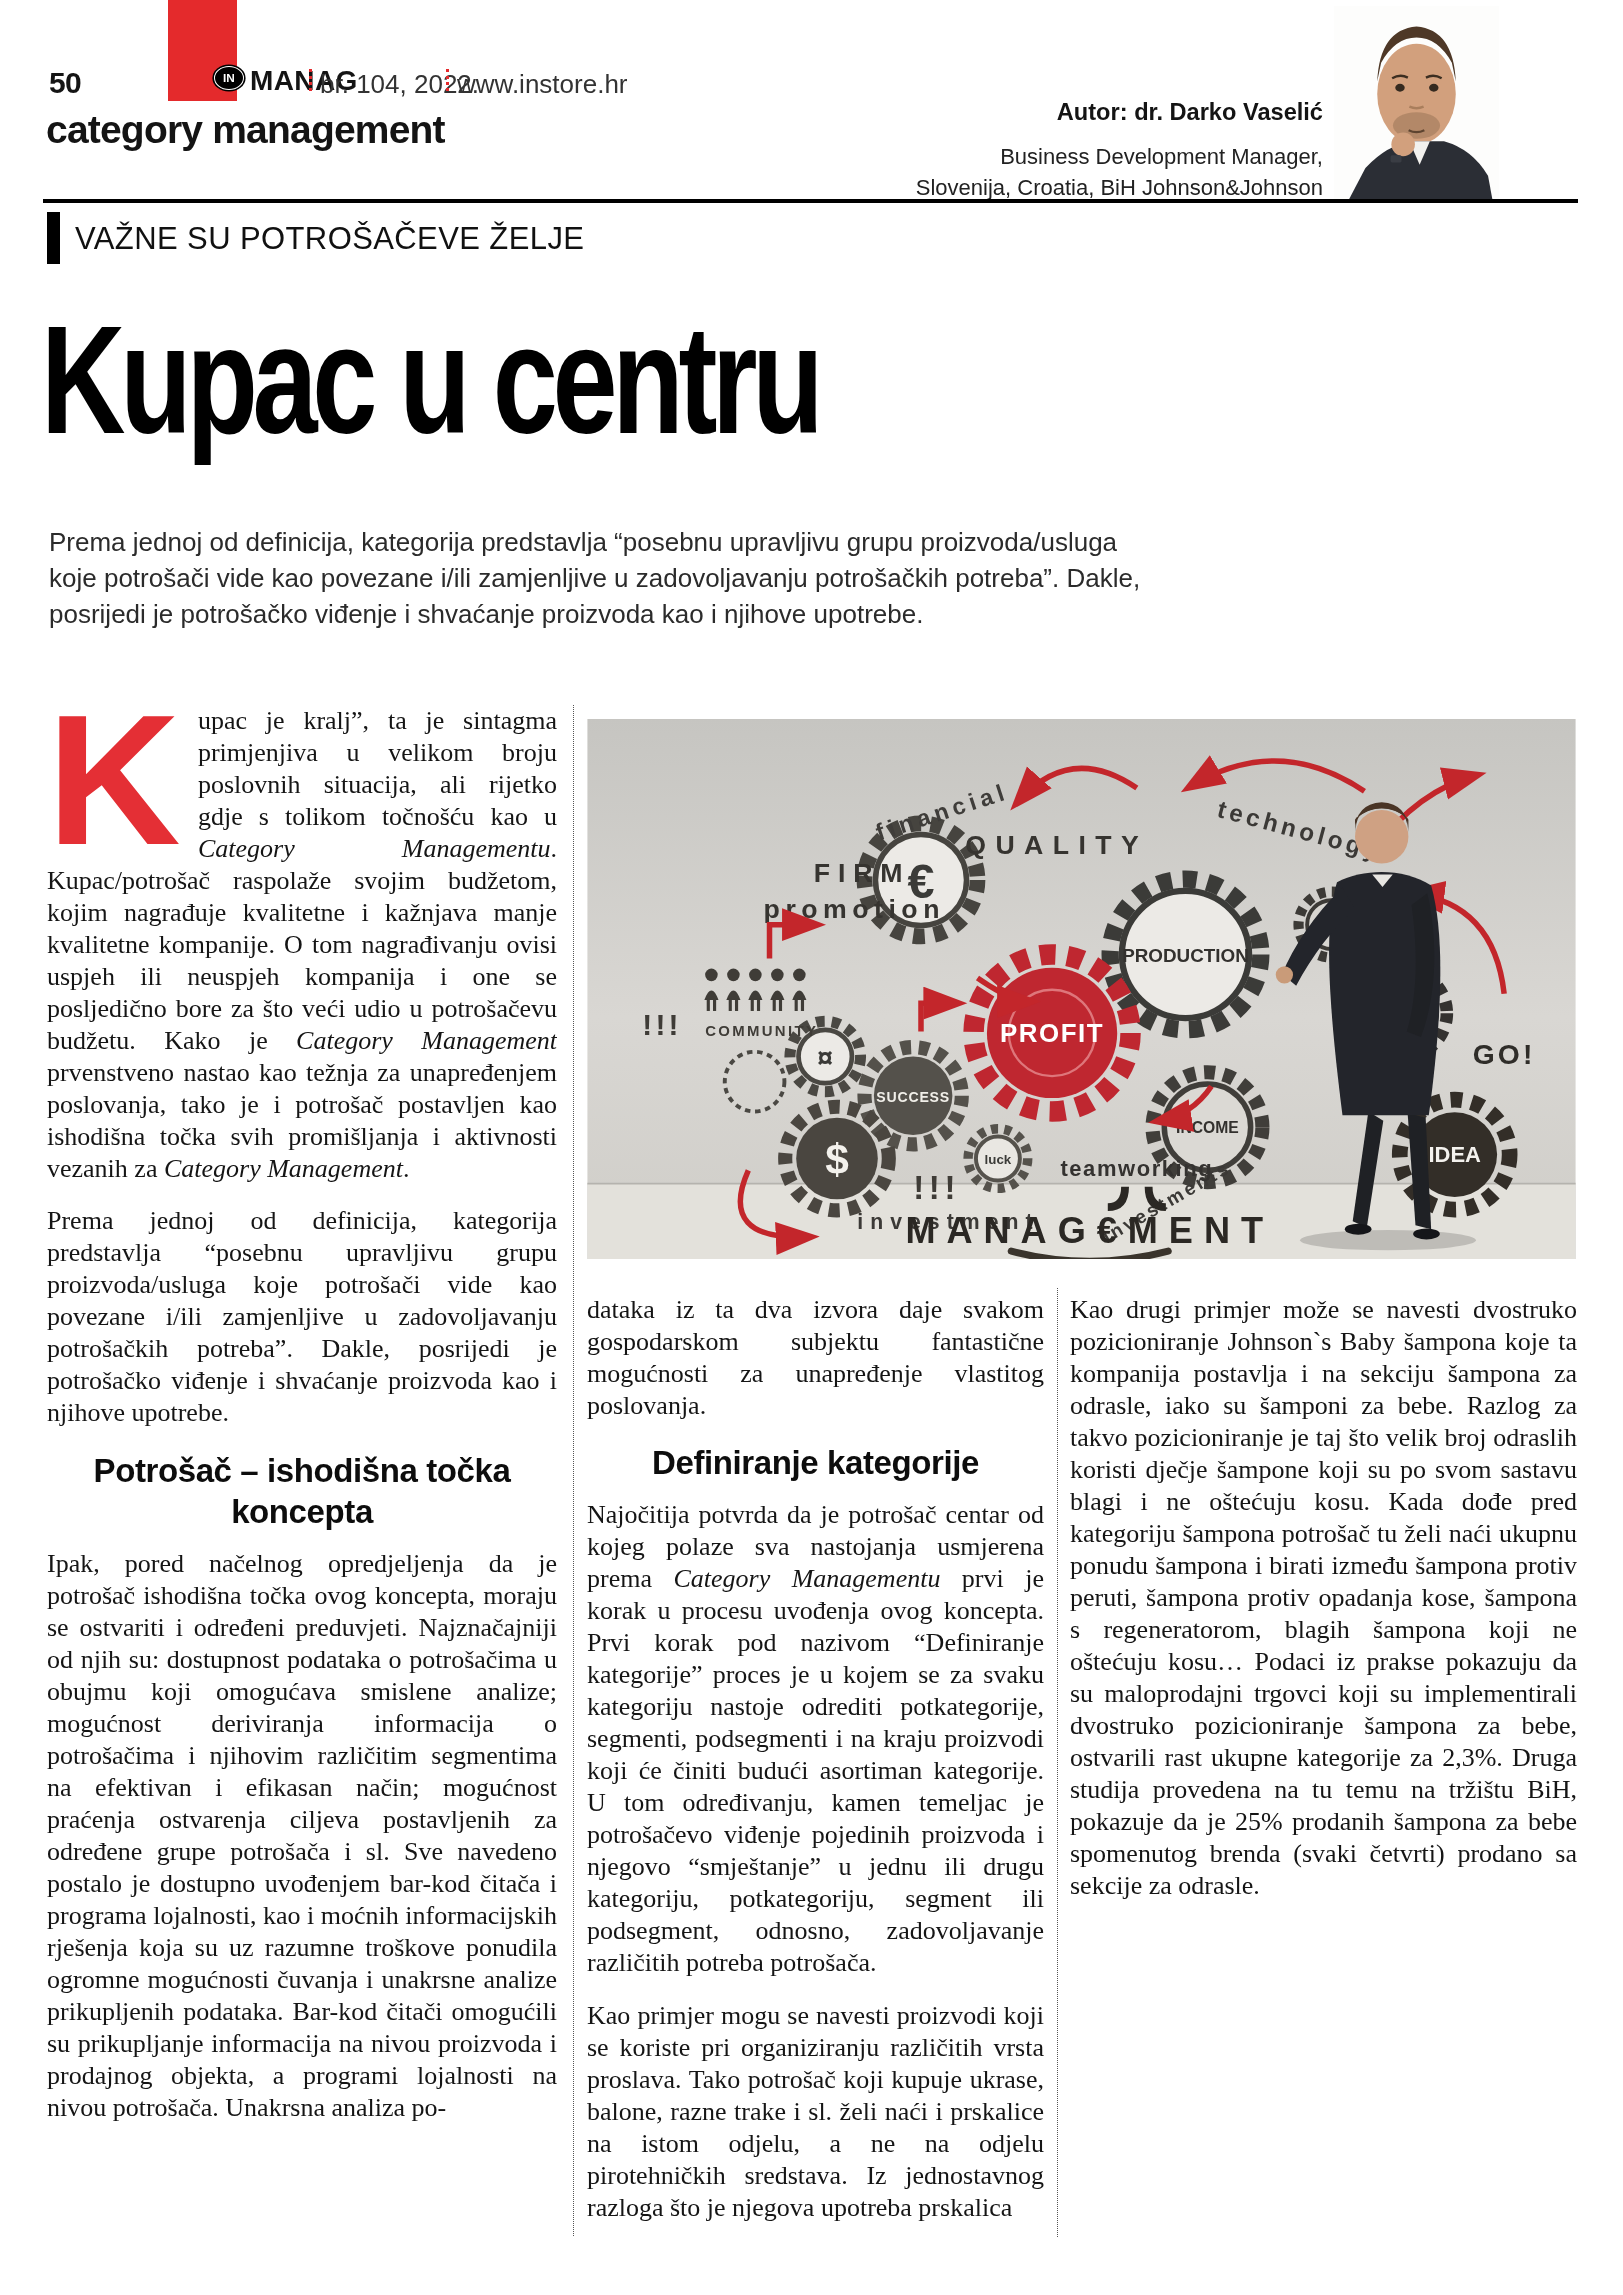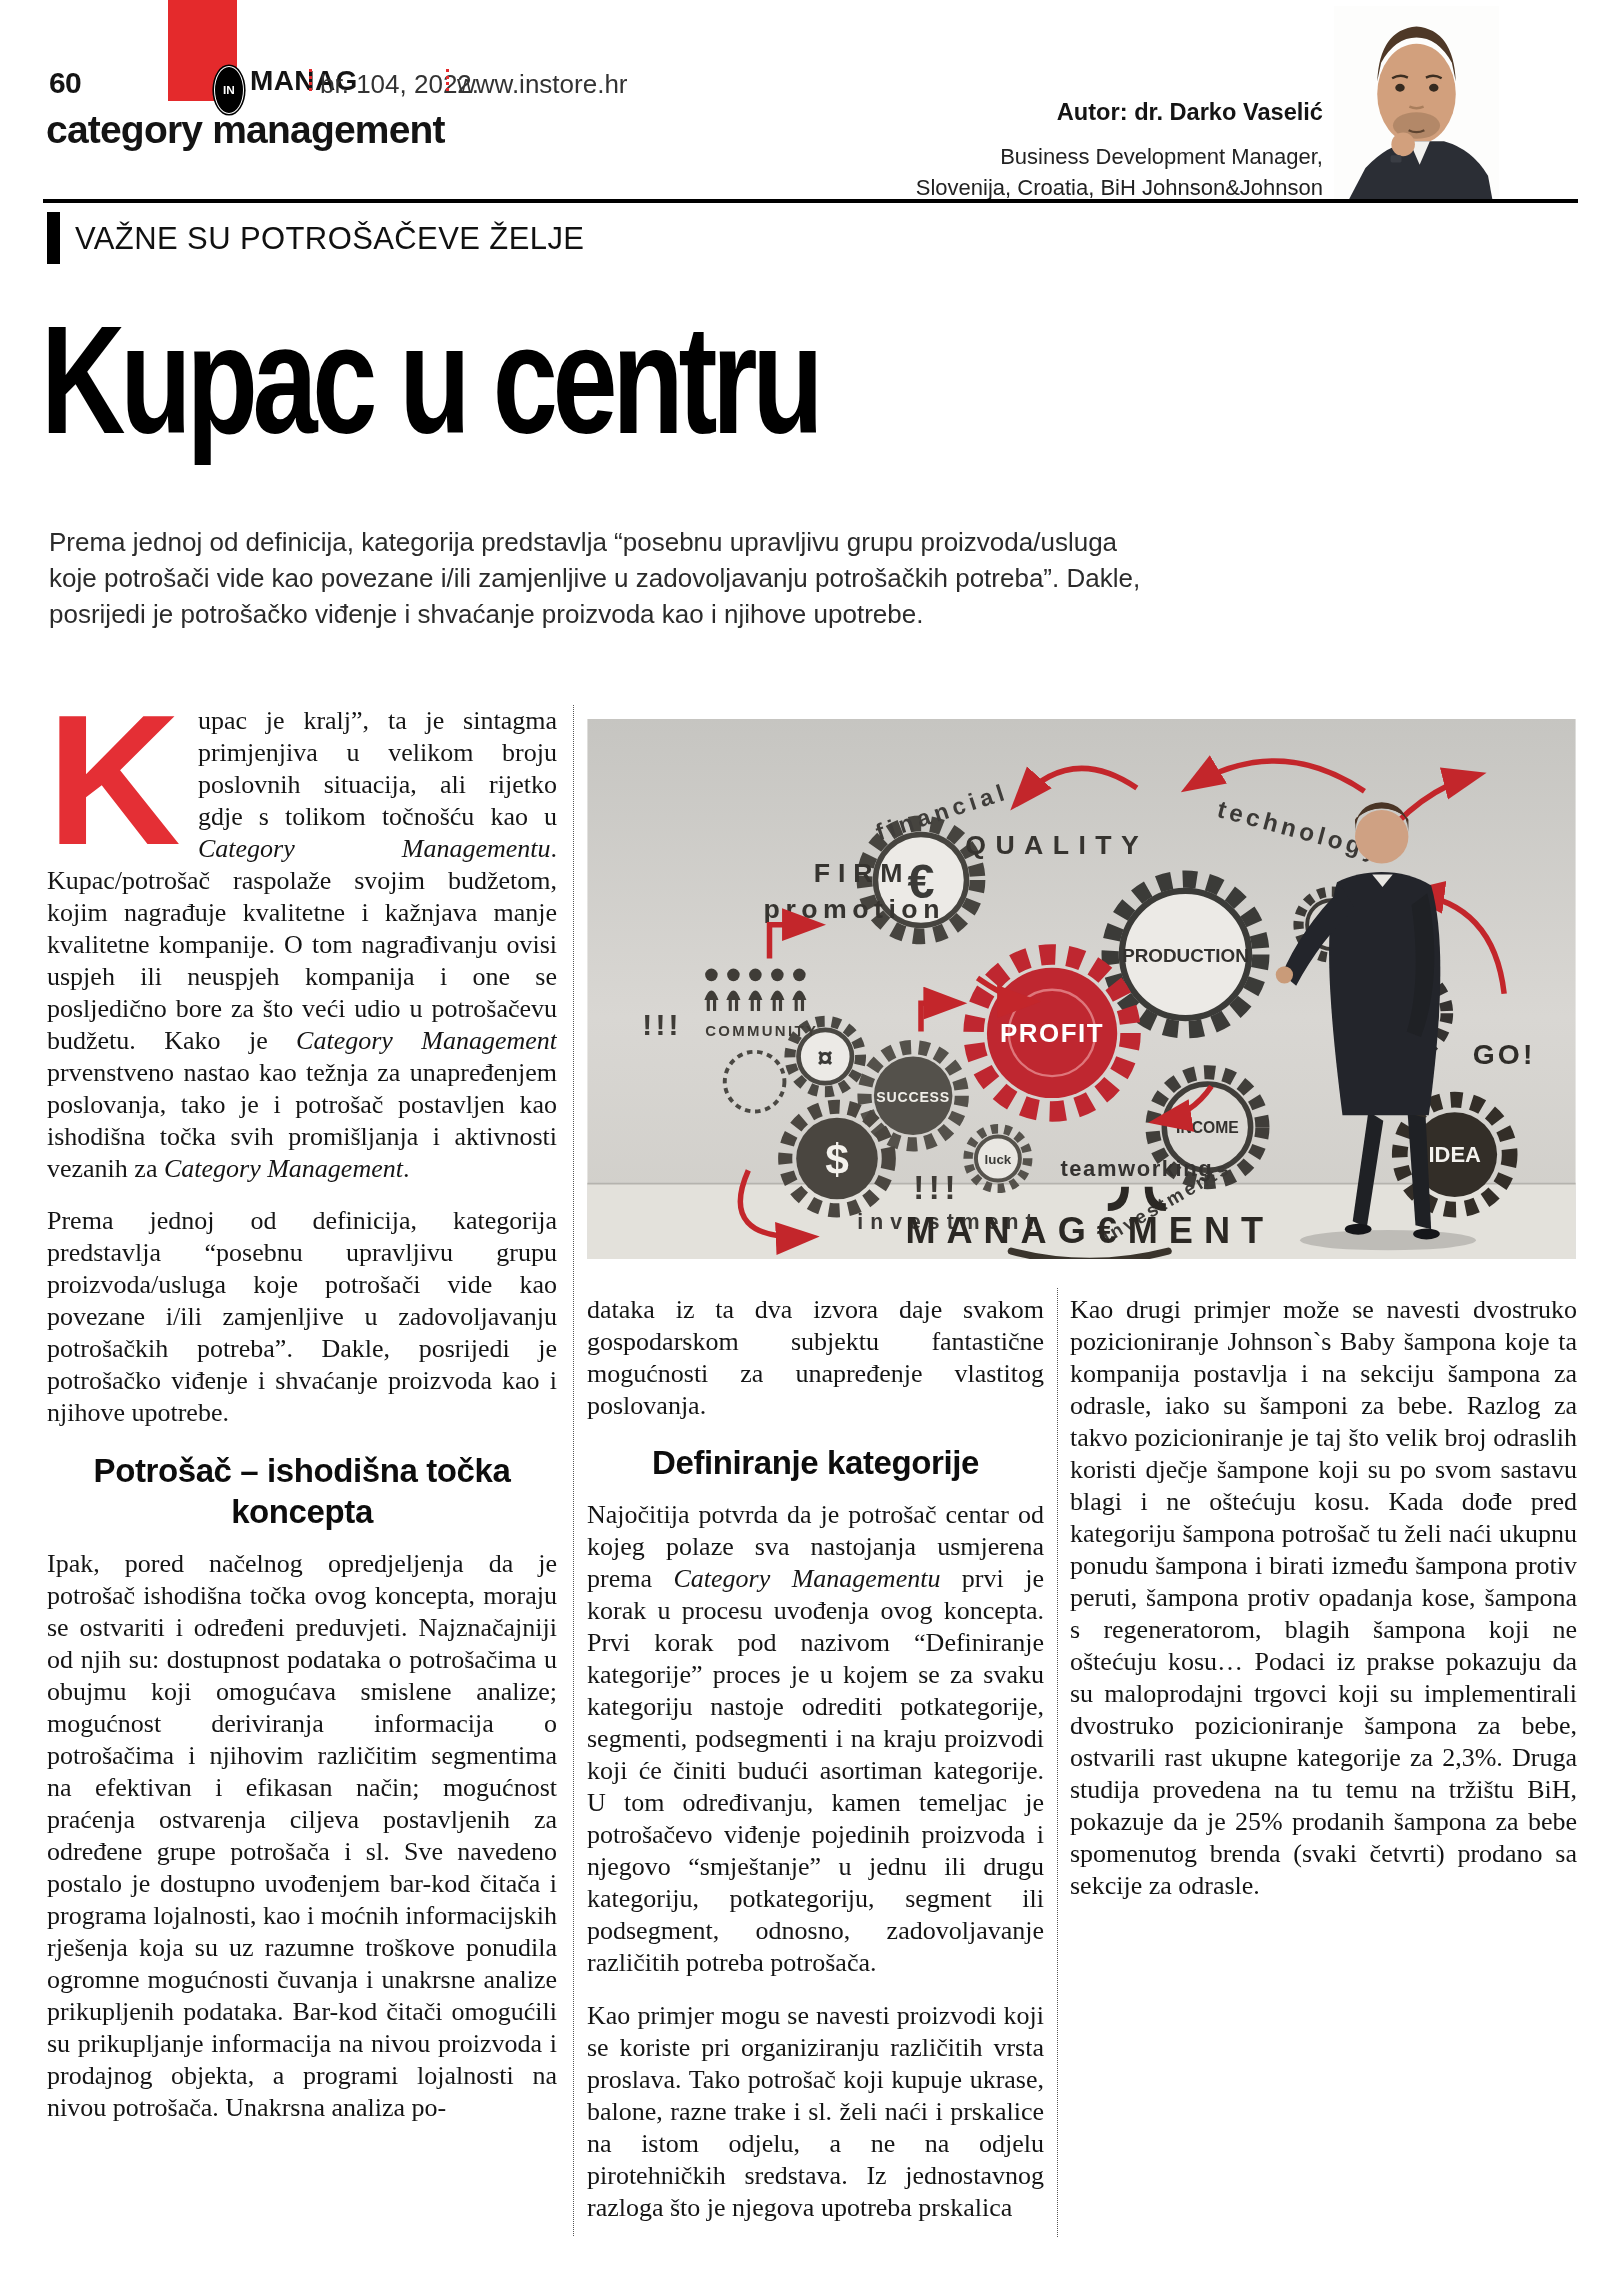--- a/index.html
+++ b/index.html
@@ -7,21 +7,21 @@
   body {
     width:1623px; height:2295px; position:relative;
     font-family:"Liberation Sans", sans-serif; color:#141414;
   }
   .abs { position:absolute; }
 
   
   .pagenum { left:49px; top:66px; font-size:30px; font-weight:bold; letter-spacing:-0.8px; }
   .redbox { left:168px; top:0; width:69px; height:101px; background:#e42a2c; }
   .logo-circle {
-    left:214px; top:66px; width:30px; height:48px; border-radius:50%;
+    left:214px; top:66px; width:30px; height:24px; border-radius:50%;
     background:#000; color:#fff; border:1.6px solid #fff; box-shadow:0 0 0 1.6px #000;
     font-size:11.8px; font-weight:bold; display:flex; align-items:center; justify-content:center;
   }
   .logo-store { left:250px; top:65px; font-size:28px; font-weight:bold; letter-spacing:0.4px; }
   .hdr-sep { top:69px; height:22px; width:0; border-left:3.1px dotted #e42a2c; }
   .sep1 { left:309px; } .sep2 { left:446px; }
   .issue { left:320px; top:69px; font-size:26px; color:#333;text-align:right; }
   .website { left:457px; top:69px; font-size:26px; color:#333; }
   .section-title { left:46px; top:108px; font-size:39px; font-weight:bold; letter-spacing:-0.8px; }
 
@@ -62,21 +62,21 @@
   }
   em.cm { font-style:italic; }
 
   
   .concept-figure { left:587px; top:719px; width:989px; height:540px; overflow:hidden; }
   .concept-figure svg { display:block; }
 </style>
 </head>
 <body>
 
-<div class="abs pagenum">60</div>
+<div class="abs pagenum">50</div>
 <div class="abs redbox"></div>
 <div class="abs logo-circle">IN</div>
 <div class="abs logo-store">MANAG</div>
 <div class="abs hdr-sep sep1"></div>
 <div class="abs issue">br. 104, 2022.</div>
 <div class="abs hdr-sep sep2"></div>
 <div class="abs website">www.instore.hr</div>
 <div class="abs section-title">category management</div>
 
 <div class="abs author-block">

